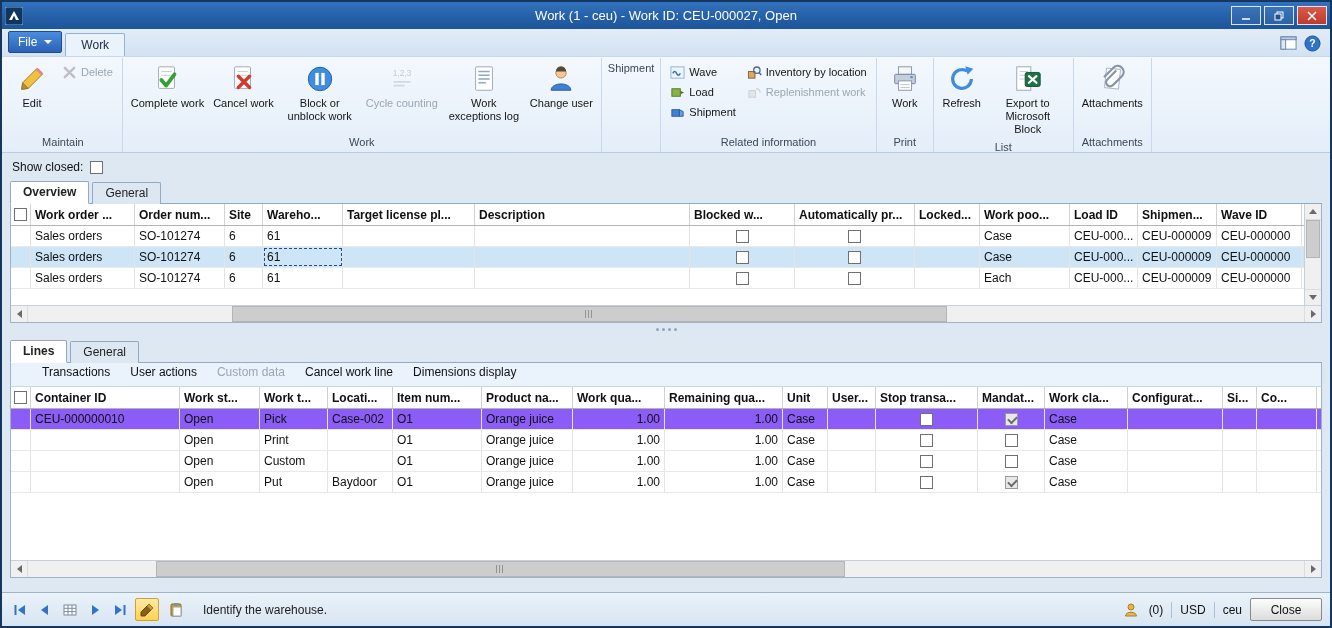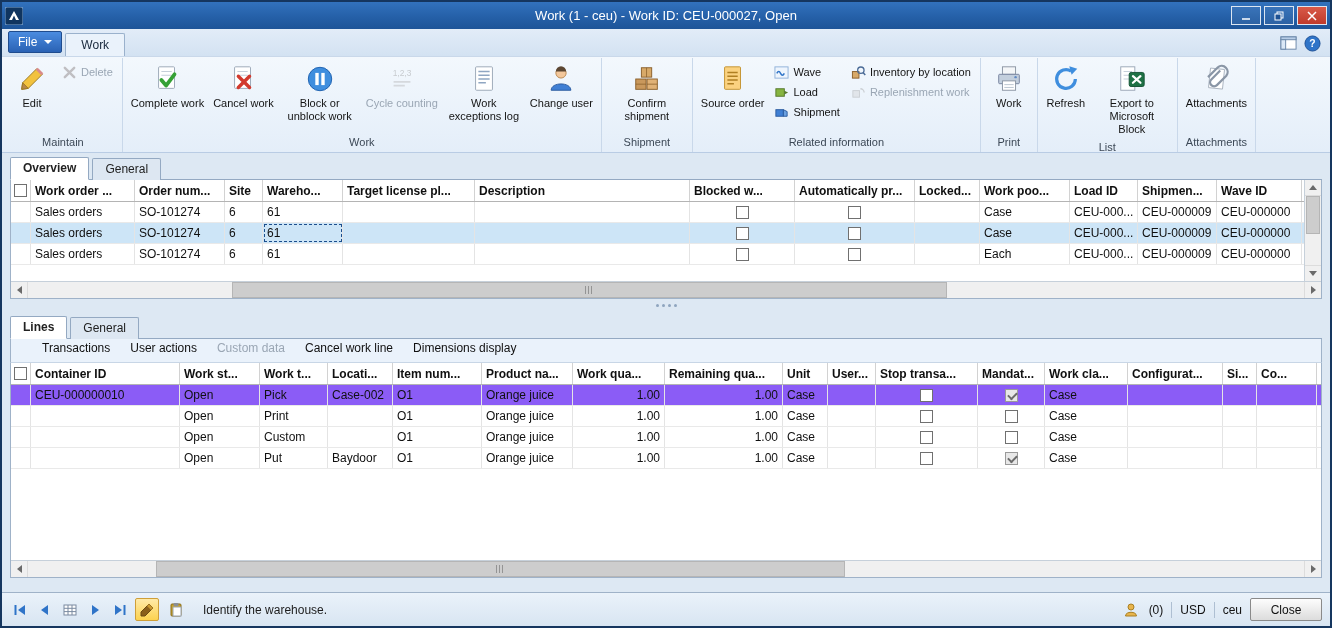--- a/index.html
+++ b/index.html
@@ -246,46 +246,24 @@
                 <path d="M10.5 8 a5.5 5.5 0 0 1 11 0 l-11 0" fill="#5b4632"></path>
                 <path d="M5.5 28 c0 -9 21 -9 21 0 z" fill="#3f7fd4" stroke="#2a5a9e"></path>
               </svg>
             </span>
             <div class="rb-label">Change user</div>
           </div>
         </div>
         <div class="group-label">Work</div>
       </div>
       <div class="ribbon-group">
-        <div class="group-buttons">
-          <div class="rb-btn large">
-            <span class="icon">
-              <svg viewBox="0 0 32 32">
-                <rect x="10" y="4" width="11" height="10" fill="#d8a968" stroke="#8a5f2a"></rect>
-                <rect x="4" y="16" width="11" height="11" fill="#c9985c" stroke="#8a5f2a"></rect>
-                <rect x="16" y="16" width="11" height="11" fill="#e0b277" stroke="#8a5f2a"></rect>
-                <path d="M15.5 4 v10 M4 21.5 h11 M16 21.5 h11" stroke="#8a5f2a" stroke-width=".8"></path>
-              </svg>
-            </span>
-            <div class="rb-label">Confirm shipment</div>
-          </div>
-        </div>
         <div class="group-label">Shipment</div>
       </div>
       <div class="ribbon-group">
         <div class="group-buttons">
-          <div class="rb-btn large">
-            <span class="icon">
-              <svg viewBox="0 0 32 32">
-                <rect x="7" y="3" width="17" height="24" rx="1" fill="#fbd280" stroke="#c2912f"></rect>
-                <path d="M10 9h11M10 13h11M10 17h11M10 21h7" stroke="#b07f22" stroke-width="1.5"></path>
-              </svg>
-            </span>
-            <div class="rb-label">Source order</div>
-          </div>
           <div class="small-col">
             <div class="rb-btn small">
               <span class="icon">
                 <svg viewBox="0 0 16 16">
                   <rect x="1" y="2" width="14" height="12" fill="#eef5fd" stroke="#8fb0d8"></rect>
                   <path d="M3 9 q2 -4 4 0 t4 0" fill="none" stroke="#2f74c8" stroke-width="1.6"></path>
                 </svg>
               </span>
               <div class="rb-label">Wave</div>
             </div>
@@ -385,20 +363,24 @@
             </span>
             <div class="rb-label">Attachments</div>
           </div>
         </div>
         <div class="group-label">Attachments</div>
       </div>
     </div>
 
   <div class="main">
 
+    <div class="showclosed">
+      <span>Show closed:</span>
+      <span class="cbx"></span>
+    </div>
 
     <div class="tabstrip">
         <div class="tab active">Overview</div>
         <div class="tab">General</div>
       </div>
 
     <div class="grid-wrap">
       <div class="grid-body gb1">
         <div class="grid-cols" id="grid1">
             <div class="g-row g-head">

